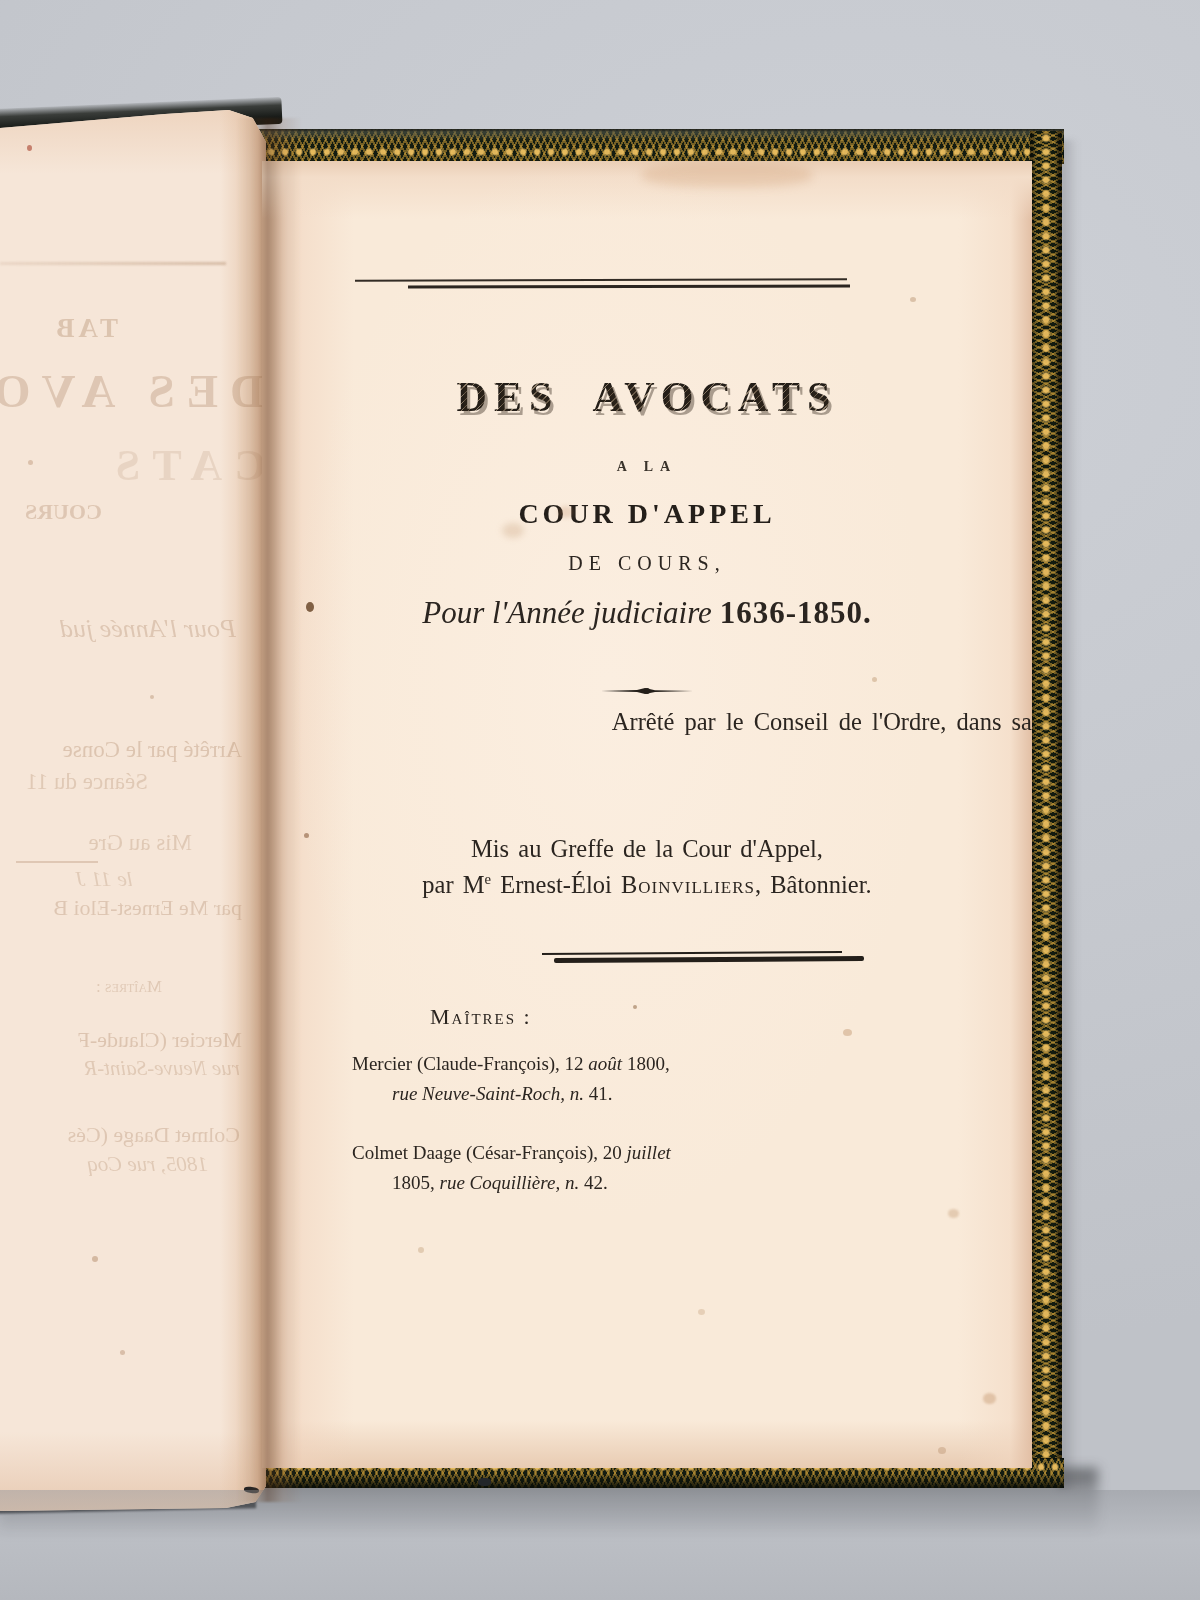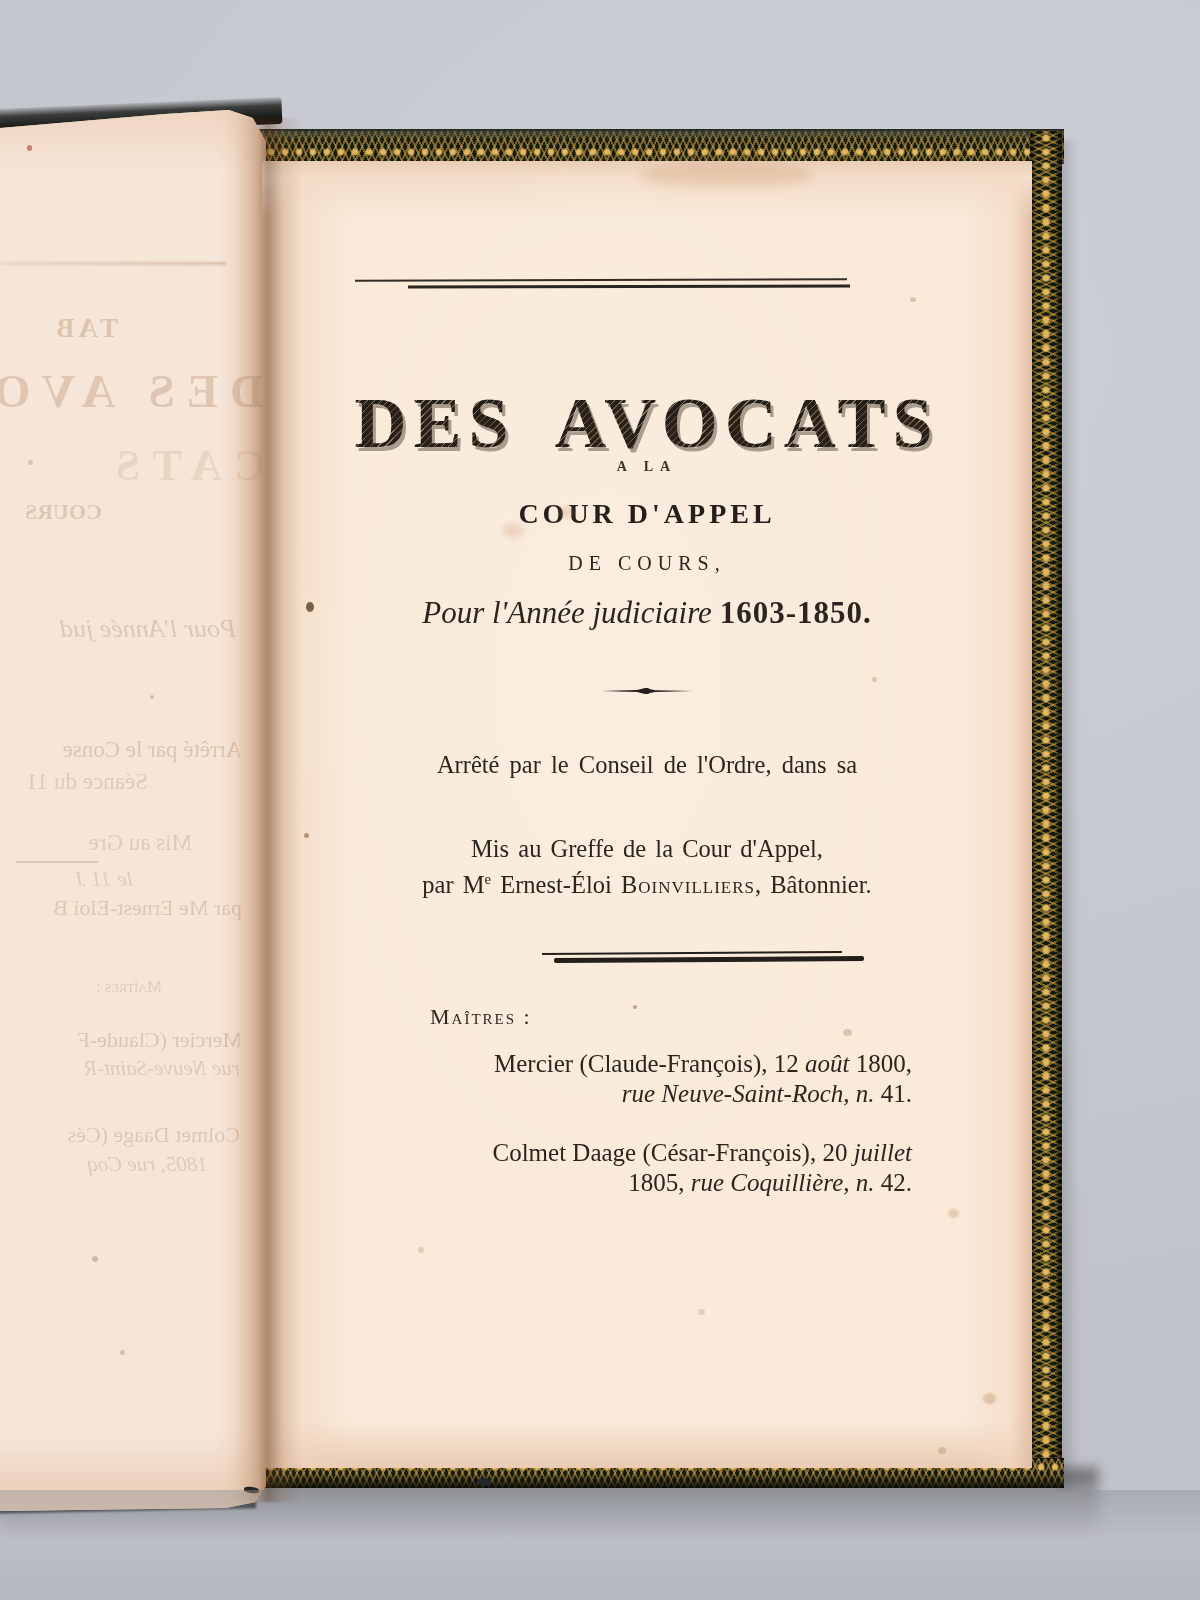--- a/index.html
+++ b/index.html
@@ -90,41 +90,41 @@
       linear-gradient(180deg, #e9cdb4 0, #f3ddc9 16px, rgba(248,233,219,0) 58px),
       linear-gradient(to right, #dcb89c 0, rgba(240,210,188,.6) 26px, rgba(248,233,219,0) 92px),
       linear-gradient(to left, #e2bfa5 0, rgba(242,216,194,.55) 22px, rgba(248,233,219,0) 74px),
       linear-gradient(0deg, #e8cbb2 0, rgba(248,233,219,0) 48px),
       #f9ead9;}
   .rp{position:absolute;}
   .fit{left:0;width:100%;text-align:center;}
   .rule-a{left:93px;top:118px;width:492px;height:2px;background:#332c25;transform:rotate(-.2deg);}
   .rule-b{left:146px;top:124px;width:442px;height:2.5px;background:#2b2520;transform:rotate(-.15deg);}
   .t-tableau{top:165px;font-size:34px;font-weight:bold;letter-spacing:8px;color:#241f1a;}
-  .t-des{top:221px;font-size:72px;font-weight:bold;letter-spacing:7px;word-spacing:18px;
+  .t-des{top:212px;font-size:42px;font-weight:bold;letter-spacing:7px;word-spacing:18px;
     color:#241e18;text-shadow:3px 3.5px 0 rgba(50,38,26,.40);}
   @supports ((-webkit-background-clip:text) or (background-clip:text)){
     .t-des{background:repeating-linear-gradient(135deg,#241e18 0 2px,#8a7a66 2px 3px,#241e18 3px 5px);
       -webkit-background-clip:text;background-clip:text;color:transparent;}}
   .t-ala{top:298px;font-size:14px;font-weight:bold;letter-spacing:7px;color:#3a332b;}
   .t-cour{top:337px;font-size:28px;font-weight:bold;letter-spacing:4px;color:#241f1a;}
   .t-paris{top:391px;font-size:20px;letter-spacing:6px;}
   .t-year{top:434px;font-size:31px;}
   .t-year .it{font-style:italic;}
   .t-year .bd{font-weight:bold;letter-spacing:1px;}
   .orn{top:522px;}
-  .t-decree{top:587px;font-size:24.5px;line-height:33px;word-spacing:4px;}
+  .t-decree{top:544px;font-size:24.5px;line-height:33px;word-spacing:4px;text-align:right;}
   .t-filing{top:672px;font-size:24.5px;line-height:31px;word-spacing:3px;}
   .it{font-style:italic;}
   .sc{font-variant:small-caps;letter-spacing:1px;text-align:right;}
   sup{font-size:.6em;}
   .bigrule-a{left:280px;top:791px;width:300px;height:2px;background:#241f1a;transform:rotate(-.35deg);}
   .bigrule-b{left:292px;top:796px;width:310px;height:5px;background:#241f1a;transform:rotate(-.35deg);border-radius:2px;}
   .t-maitres{left:168px;top:843px;font-size:22px;font-variant:small-caps;letter-spacing:2px;}
-  .entry{left:90px;width:560px;text-align:right;font-size:25px;line-height:30px;}
+  .entry{left:90px;width:560px;text-align:left;font-size:19px;line-height:30px;}
   .entry .l2{padding-left:40px;}
   .e1{top:888px;}
   .e2{top:977px;}
   
   .spot{position:absolute;border-radius:50%;}
   .s1{left:44px;top:441px;width:8px;height:10px;background:rgba(88,52,22,.75);}
   .s2{left:42px;top:672px;width:5px;height:5px;background:rgba(120,70,35,.5);}
   .s3{left:296px;top:345px;width:16px;height:12px;background:rgba(180,125,80,.22);filter:blur(2px);}
   .s4{left:240px;top:362px;width:22px;height:15px;background:rgba(178,128,84,.22);filter:blur(3px);}
   .s5{left:581px;top:868px;width:9px;height:7px;background:rgba(165,110,60,.3);}
@@ -186,21 +186,21 @@
 
   <div class="right-page">
     <div class="rp rule-a"></div>
     <div class="rp rule-b"></div>
 
     <div class="rp fit t-des">DES AVOCATS</div>
     <div class="rp fit t-cour">COUR D'APPEL</div>
     <div class="rp fit t-ala">A LA</div>
     <div class="rp fit t-paris">DE COURS,</div>
 
-    <div class="rp fit t-year"><span class="it">Pour l'Année judiciaire </span><span class="bd">1603-1850.</span></div>
+    <div class="rp fit t-year"><span class="it">Pour l'Année judiciaire </span><span class="bd">1636-1850.</span></div>
 
     <div class="rp fit orn">
       <svg width="96" height="12" viewBox="0 0 96 12">
         <path d="M2 6 L38 5 L46 3 L56 5.2 L94 6 L56 6.9 L46 9 L38 7 Z" fill="#241f1a"></path>
         <circle cx="48" cy="6" r="3" fill="#241f1a"></circle>
       </svg>
     </div>
 
     <div class="rp fit t-decree">
       <div>Arrêté par le Conseil de l'Ordre, dans sa</div>

